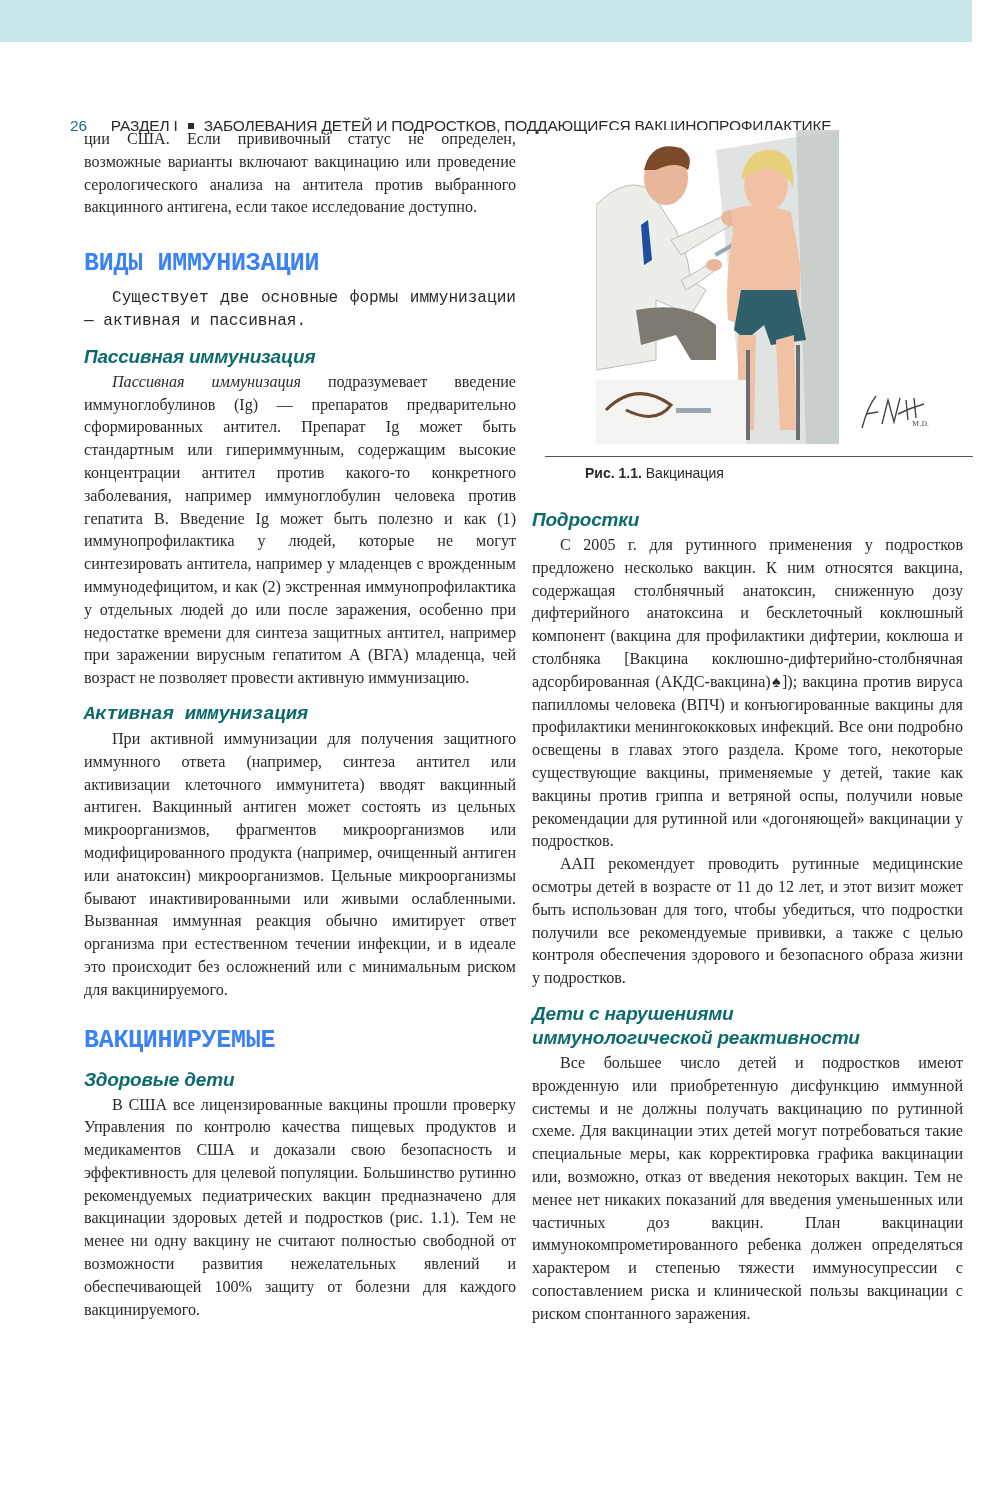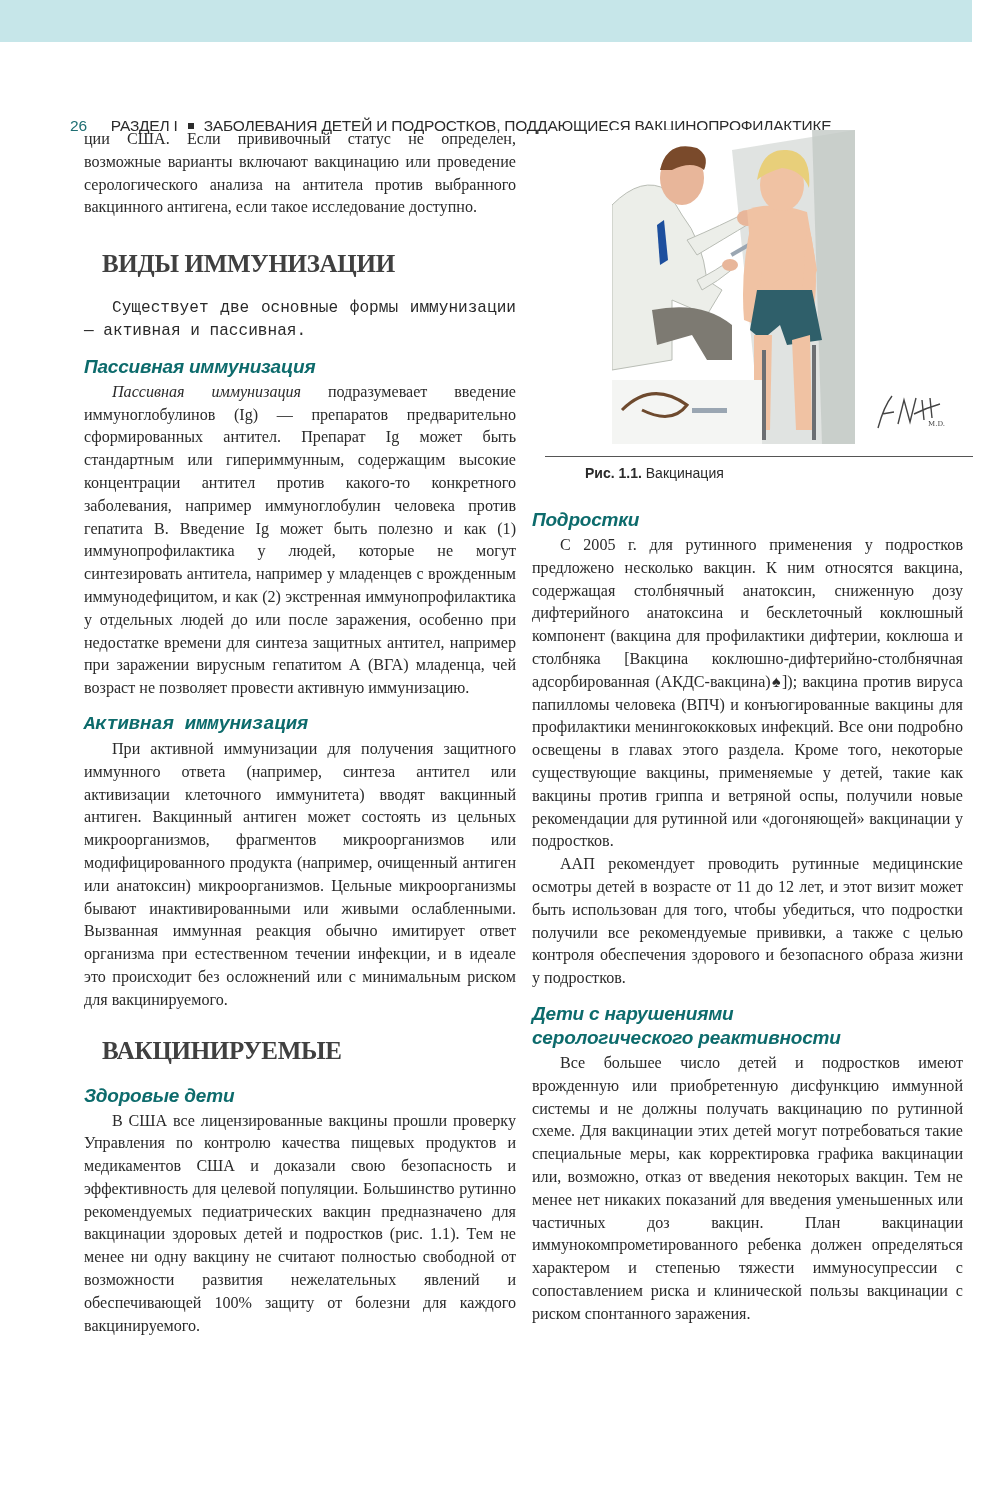--- a/index.html
+++ b/index.html
@@ -26,32 +26,32 @@
   .col-right { left: 532px; width: 431px; }
 
   p.body {
     margin: 0; font-size: 16.1px; line-height: 22.8px; text-align: justify;
     text-align-last: left; hyphens: manual;
   }
   p.body.indent { text-indent: 28px; }
   p.body em { font-style: italic; }
 
   h2.section {
-    margin: 18px; font-family: Liberation Serif, serif;
-    font-weight: bold; color: #404040; font-size: 25px; letter-spacing: -0.3px;
+    margin: 0; font-family: Liberation Mono, monospace;
+    font-weight: bold; color: #3b82f6; font-size: 25px; letter-spacing: -0.3px;
     line-height: 30px;
   }
   h3.sub {
     margin: 0; font-family: "Liberation Sans", "DejaVu Sans", sans-serif;
     font-weight: bold; font-style: italic; color: #0d6b6c; font-size: 19px;
     line-height: 24px; letter-spacing: -0.2px;
   }
 
   .figure {
-    position: absolute; left: 612px; top: 130px; width: 372px; height: 320px;
+    position: absolute; left: 596px; top: 130px; width: 372px; height: 320px;
   }
   .figure-art { position: absolute; left: 0; top: 0; width: 243px; height: 314px; overflow: hidden; }
   .fig-rule { position: absolute; left: 545px; top: 456px; width: 428px; height: 1px; background: #555; }
   .fig-caption {
     position: absolute; left: 545px; top: 465px; font-size: 14px;
     font-family: "Liberation Sans", "DejaVu Sans", sans-serif; color: #2a2a2a; padding-left: 40px;
   }
   .fig-caption b { font-weight: bold; }
   .signature {
     position: absolute; left: 858px; top: 386px; width: 80px; height: 50px;
@@ -140,15 +140,15 @@
   <b>Рис. 1.1.</b>
   <span>Вакцинация</span>
 </div>
 
 <div class="col col-right" style="top:508px;">
   <h3 class="sub">Подростки</h3>
   <p class="body indent" style="margin-top:2px;">С 2005 г. для рутинного применения у подростков предложено несколько вакцин. К ним относятся вакцина, содержащая столбнячный анатоксин, сниженную дозу дифтерийного анатоксина и бесклеточный коклюшный компонент (вакцина для профилактики дифтерии, коклюша и столбняка [Вакцина коклюшно-дифтерийно-столбнячная адсорбированная (АКДС-вакцина)♠]); вакцина против вируса папилломы человека (ВПЧ) и конъюгированные вакцины для профилактики менингококковых инфекций. Все они подробно освещены в главах этого раздела. Кроме того, некоторые существующие вакцины, применяемые у детей, такие как вакцины против гриппа и ветряной оспы, получили новые рекомендации для рутинной или «догоняющей» вакцинации у подростков.</p>
   <p class="body indent">ААП рекомендует проводить рутинные медицинские осмотры детей в возрасте от 11 до 12 лет, и этот визит может быть использован для того, чтобы убедиться, что подростки получили все рекомендуемые прививки, а также с целью контроля обеспечения здорового и безопасного образа жизни у подростков.</p>
 
   <h3 class="sub" style="margin-top:12px;">Дети с нарушениями</h3>
-  <h3 class="sub">серологического реактивности</h3>
+  <h3 class="sub">иммунологической реактивности</h3>
   <p class="body indent" style="margin-top:2px;">Все большее число детей и подростков имеют врожденную или приобретенную дисфункцию иммунной системы и не должны получать вакцинацию по рутинной схеме. Для вакцинации этих детей могут потребоваться такие специальные меры, как корректировка графика вакцинации или, возможно, отказ от введения некоторых вакцин. Тем не менее нет никаких показаний для введения уменьшенных или частичных доз вакцин. План вакцинации иммунокомпрометированного ребенка должен определяться характером и степенью тяжести иммуносупрессии с сопоставлением риска и клинической пользы вакцинации с риском спонтанного заражения.</p>
 </div>
 
 </body></html>

